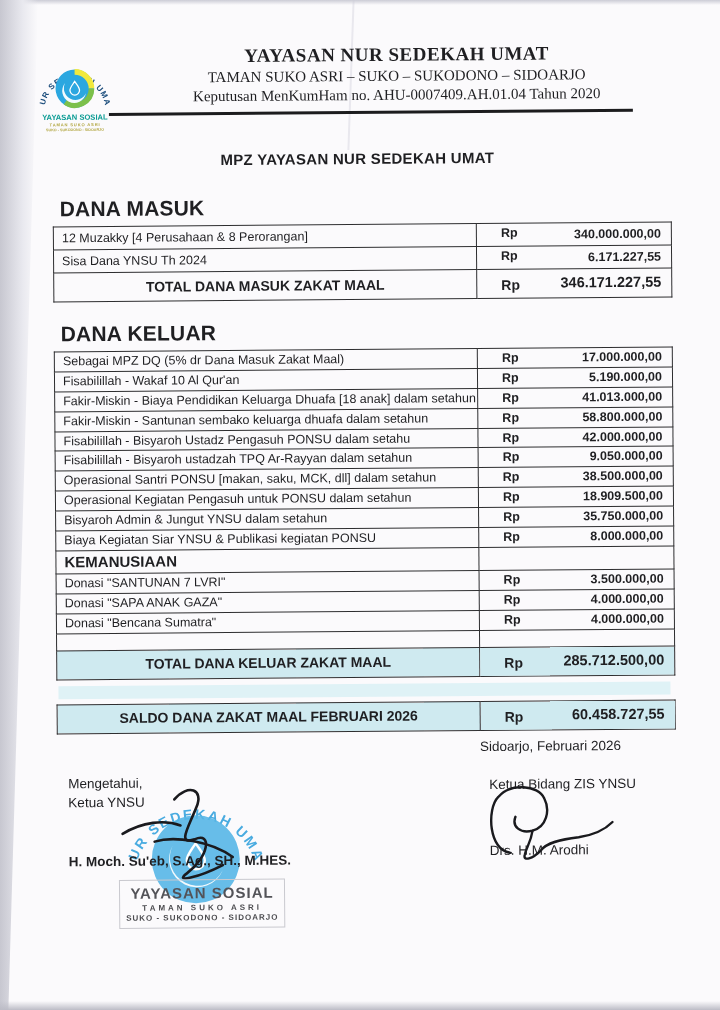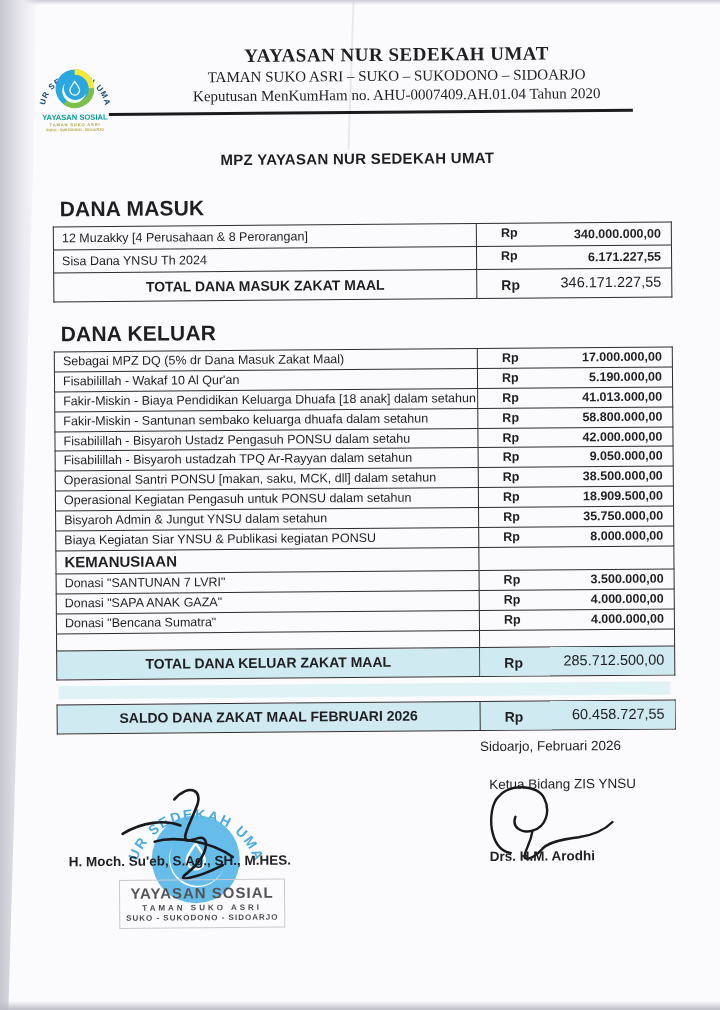--- a/index.html
+++ b/index.html
@@ -49,32 +49,32 @@
   tr.emptyrow td{height:14px;}
   tr.totalrow td{height:26px; font-weight:bold; font-size:14px; vertical-align:middle;}
   tr.totalrow td.lbl{text-align:center;}
   tr.totalrow .rp{top:6px; font-size:14px;}
   tr.blue td{background:#cfeaf0;}
   .shadow-band{margin:6px 0 0 57px; width:612px; height:13px; background:#dff2f6;}
   table.saldo{margin-top:5px;}
   table.saldo td{height:26px; font-weight:bold; font-size:14px; vertical-align:middle; background:#cfeaf0;}
   table.saldo td.lbl{text-align:center;}
   table.saldo .rp{top:6px; font-size:14px;}
-  table.saldo .val, tr.totalrow .val{font-weight:normal; font-size:14.5px;}
+  table.saldo .val, tr.totalrow .val{font-weight:bold; font-size:14.5px;}
 
   
   .sig-area{position:relative; height:290px; margin-top:8px; font-size:13.5px;}
   .place-date{position:absolute; left:478px; top:0;}
   .sig-left-caption{position:absolute; left:66px; top:32px; line-height:19px;}
   .sig-right-caption{position:absolute; left:487px; top:38px;}
   .stamp{position:absolute; left:108px; top:28px; opacity:.92;}
   .sig-svg-left{position:absolute; left:112px; top:40px;}
   .sig-svg-right{position:absolute; left:478px; top:44px;}
   .name-left{position:absolute; left:66px; top:112px; font-weight:bold;}
-  .name-right{position:absolute; left:487px; top:110px; font-weight:bold;}
+  .name-right{position:absolute; left:487px; top:104px; font-weight:normal;}
   .stamp-footer{position:absolute; left:116px; top:138px; width:160px; text-align:center;
     border:1px solid #c9c9cf; padding:4px 2px 5px 2px; color:#4c4c50;}
   .sf1{font-size:15px; font-weight:bold; letter-spacing:1px; color:#535358;}
   .sf2{font-size:8px; font-weight:bold; letter-spacing:3px; margin-top:2px;}
   .sf3{font-size:8px; font-weight:bold; letter-spacing:1px; margin-top:1px;}
 </style>
 </head>
 <body>
 
 <div class="page">
@@ -205,20 +205,24 @@
           <tr>
         <td class="lbl">SALDO DANA ZAKAT MAAL FEBRUARI 2026</td>
         <td class="amt"><span class="rp">Rp</span><span class="val">60.458.727,55</span></td>
       </tr>
     </tbody>
       </table>
 
     <div class="sig-area">
       <div class="place-date">Sidoarjo, Februari 2026</div>
 
+      <div class="sig-left-caption">
+        <div>Mengetahui,</div>
+        <div>Ketua YNSU</div>
+      </div>
 
       <svg class="stamp" viewBox="0 0 170 150" width="170" height="150">
         <path id="arcStamp" d="M 25 96 A 62 62 0 0 1 145 96" fill="none"></path>
         <text font-size="14" font-weight="bold" fill="#3aa5de" letter-spacing="2">
           <textPath href="#arcStamp" startOffset="50%" text-anchor="middle">NUR SEDEKAH UMAT</textPath>
         </text>
         <g opacity=".9">
           <circle cx="85" cy="90" r="44" fill="#49b1e5"></circle>
           <path d="M62,76 A28,28 0 1 0 112,101 A21,21 0 0 1 62,76 Z" fill="#ffffff" opacity=".92"></path>
           <path d="M85,74 c6,9 9,12 9,17 a9,9 0 1 1 -18,0 c0,-5 3,-8 9,-17 z" fill="none" stroke="#ffffff" stroke-width="2.4"></path>

